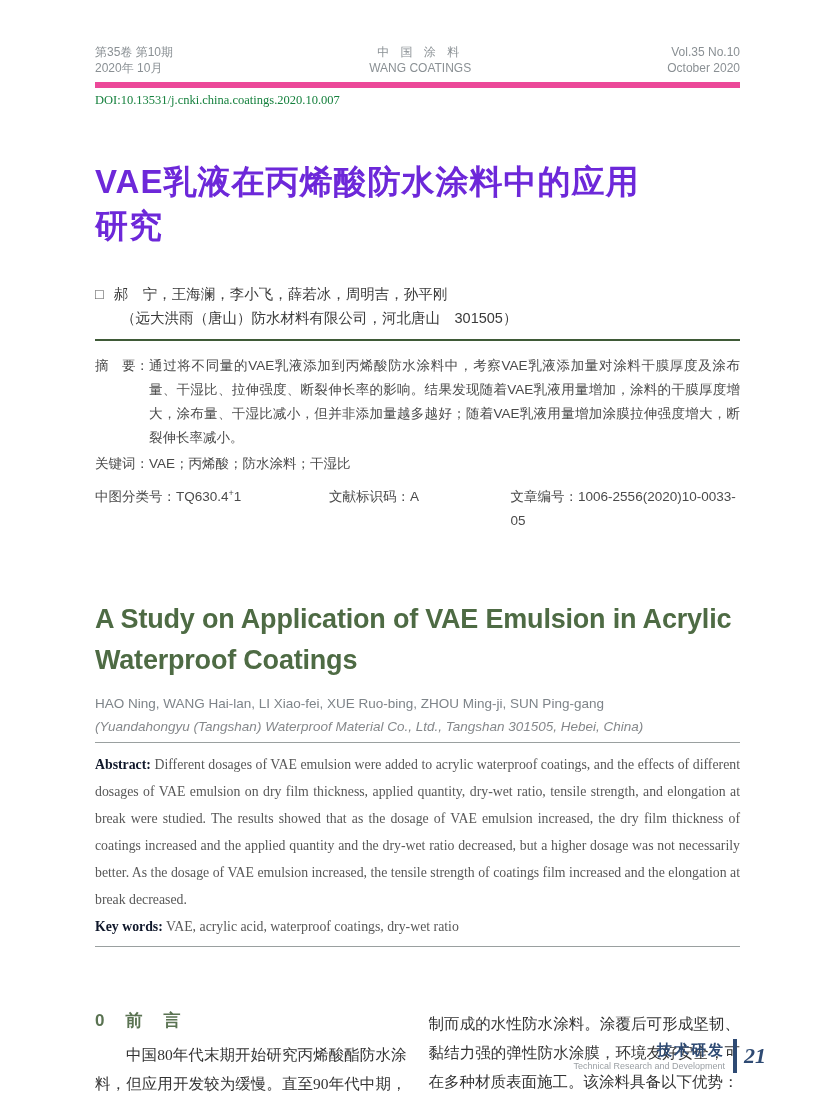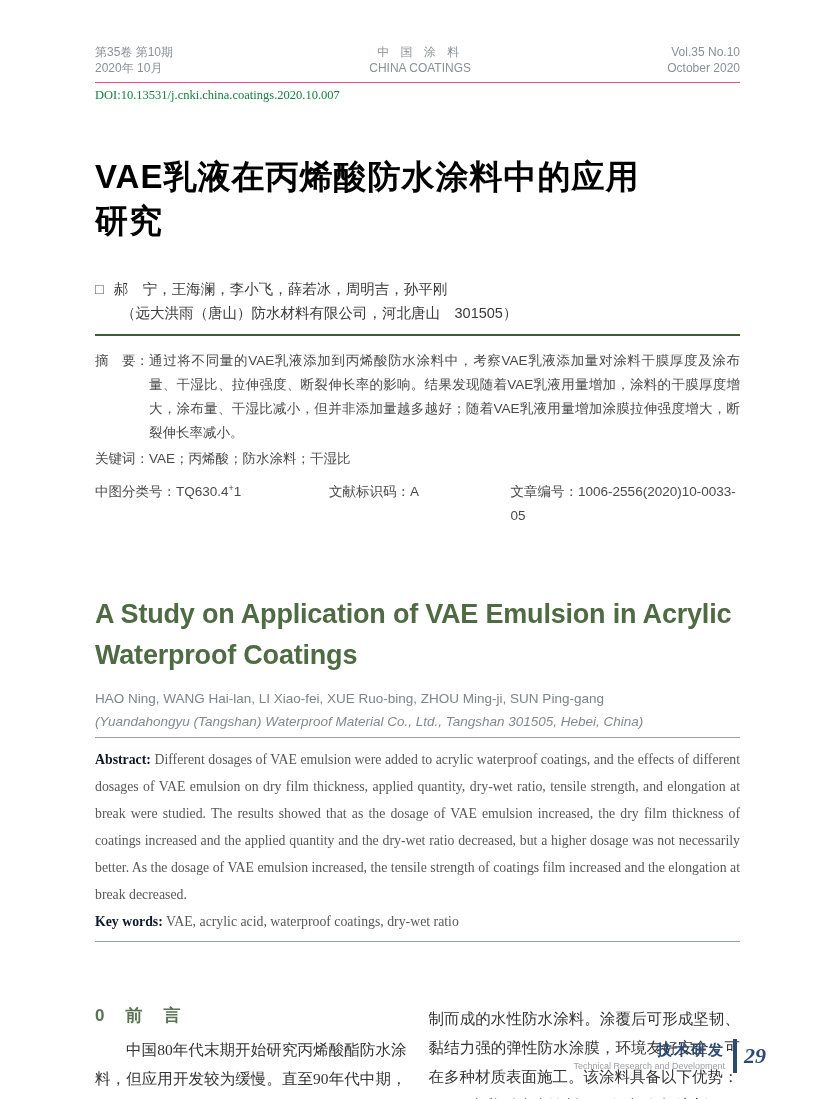--- a/index.html
+++ b/index.html
@@ -3,29 +3,29 @@
 <meta charset="utf-8">
 <style>
   * { margin:0; padding:0; box-sizing:border-box; }
   html,body { background:#ffffff; }
   body { width:816px; height:1099px; position:relative; font-family:"Liberation Sans",sans-serif; }
   .page { position:absolute; inset:0; background:#fff; padding:44px 76px 0 95px; }
 
   
   .jheader { display:flex; justify-content:space-between; align-items:flex-start;
              color:#8a9094; font-size:12px; line-height:16px; padding-bottom:6px;
-             border-bottom:1px solid #ec4899; }
+             border-bottom:6px solid #ec4899; }
   .jheader .col { display:flex; flex-direction:column; }
   .jheader .center { text-align:center; }
   .jheader .right { text-align:right; }
   .jheader .cn { letter-spacing:4px; }
   .doi { font-family:"Liberation Serif",serif; color:#15803d; font-size:12.5px; margin-top:5px; }
 
   
-  .title-cn { margin-top:52px; color:#000000; font-weight:700; font-size:33px; line-height:44px;
+  .title-cn { margin-top:52px; color:#6d28d9; font-weight:700; font-size:33px; line-height:44px;
               font-family:"Liberation Sans",sans-serif; letter-spacing:1px; }
   .authors-cn { margin-top:34px; color:#3a3a3a; font-size:14.5px; line-height:24px;
                 font-family:"Liberation Sans",sans-serif; }
   .authors-cn .marker { margin-right:10px; color:#555; }
   .authors-cn .affil { padding-left:26px; }
   .rule-green { border:none; border-top:2.5px solid #3f5a37; margin-top:9px; }
 
   
   .cn-abs-block { margin-top:13px; color:#4a4a4a; font-size:13.5px; line-height:24px; }
   .hang { display:flex; }
@@ -72,21 +72,21 @@
 
 <div class="page">
 
   <div class="jheader">
     <div class="col">
       <span>第35卷 第10期</span>
       <span>2020年 10月</span>
     </div>
     <div class="col center">
       <span class="cn">中 国 涂 料</span>
-      <span>CHINA COATINGS</span>
+      <span>WANG COATINGS</span>
     </div>
     <div class="col right">
       <span>Vol.35  No.10</span>
       <span>October 2020</span>
     </div>
   </div>
   <div class="doi">DOI:10.13531/j.cnki.china.coatings.2020.10.007</div>
 
   <h1 class="title-cn"><span>VAE乳液在丙烯酸防水涂料中的应用</span><br>
     <span>研究</span></h1>
@@ -131,16 +131,16 @@
 
     </div>
   </div>
 
   <div class="footer">
     <div class="labels">
       <div class="cn">技术研发</div>
       <div class="en">Technical Research and Development</div>
     </div>
     <div class="bar"></div>
-    <div class="pagenum">29</div>
+    <div class="pagenum">21</div>
   </div>
 
 </div>
 
 </body></html>

